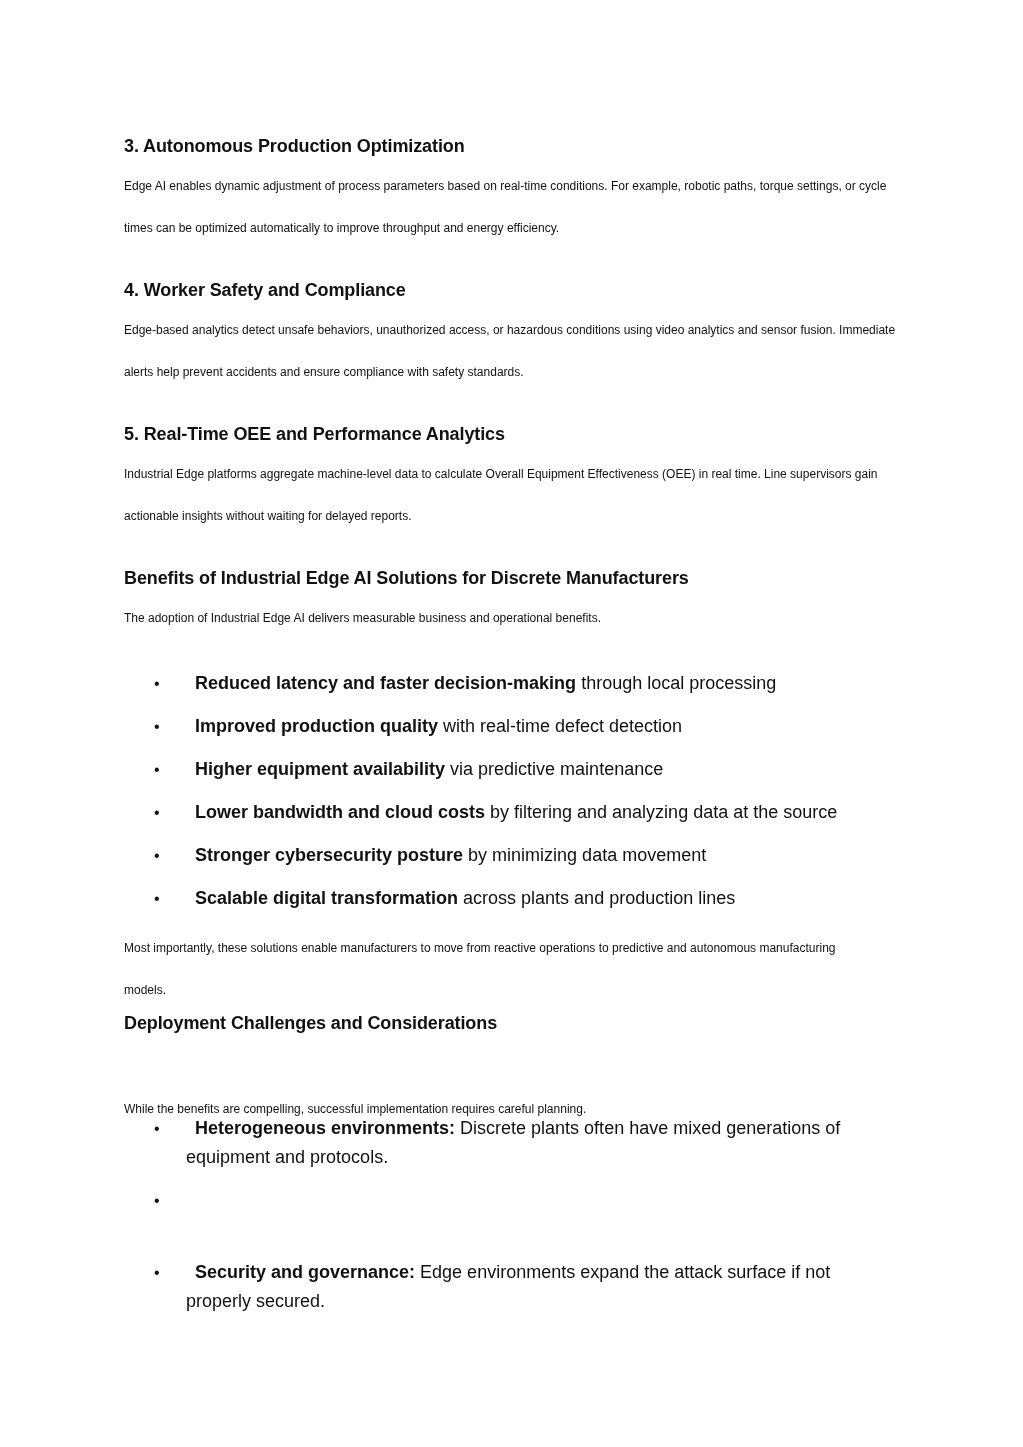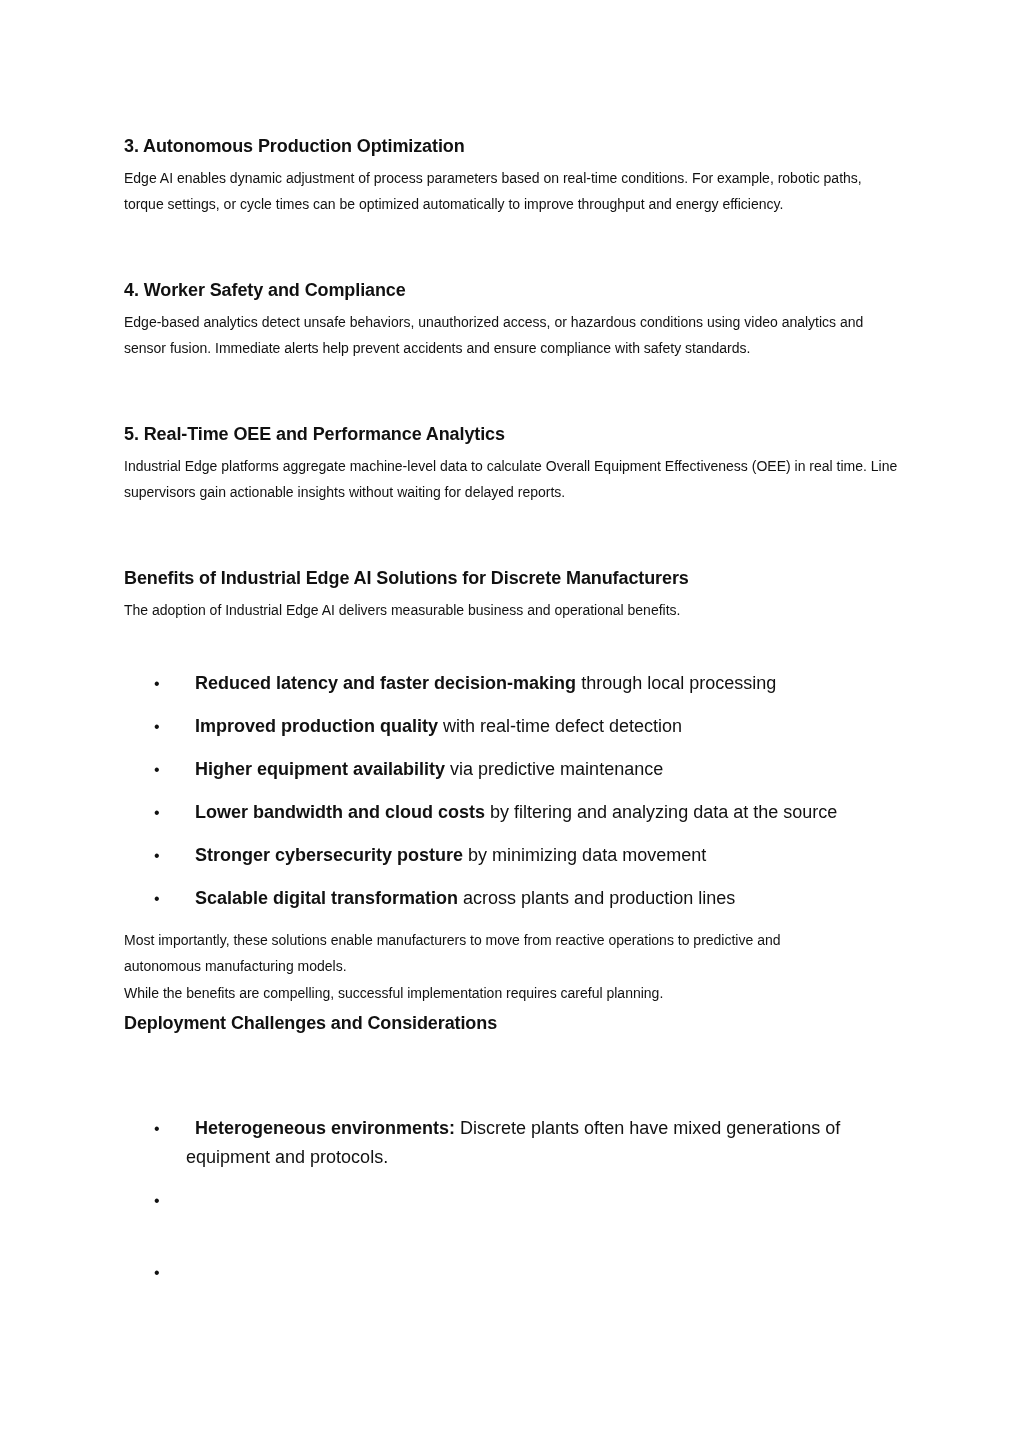--- a/index.html
+++ b/index.html
@@ -1,20 +1,20 @@
 <!DOCTYPE html>
 <html><head>
 <meta charset="utf-8">
 <style>
   html, body { margin: 0; padding: 0; background: #ffffff; }
   body { width: 1023px; height: 1447px; position: relative; overflow: hidden;
          font-family: "Liberation Sans", "DejaVu Sans", sans-serif; color: #111111; }
   .page { position: absolute; left: 124px; top: 0; width: 780px; }
   .h { position: absolute; left: 0; font-size: 18px; font-weight: bold; letter-spacing: -0.1px; white-space: nowrap; margin-top: 12px; }
-  .p { position: absolute; left: 0; font-size: 14px; line-height: 26px; width: 780px; }
+  .p { position: absolute; left: 0; font-size: 12px; line-height: 42px; width: 780px; }
   .li { position: absolute; left: 0; font-size: 18px; line-height: 29px; width: 780px; }
   .li .bullet { position: absolute; left: 30px; top: 0; font-size: 16px; }
   .li .text { margin-left: 62px; display: block; width: 718px; }
   .li b { font-weight: bold; margin-left: 9px; }
 </style>
 </head>
 <body>
 
 <div class="page">
 
@@ -51,26 +51,27 @@
     <span class="text"><b>Stronger cybersecurity posture</b><span> by minimizing data movement</span></span>
   </div>
   <div class="li" style="top:884px">
     <span class="bullet">•</span>
     <span class="text"><b>Scalable digital transformation</b><span> across plants and production lines</span></span>
   </div>
 
   <div class="p" style="top:927px; width:720px">Most importantly, these solutions enable manufacturers to move from reactive operations to predictive and autonomous manufacturing models.</div>
 
   <div class="h" style="top:1001px">Deployment Challenges and Considerations</div>
-  <div class="p" style="top:980px; width:720px">While the benefits are compelling, successful implementation requires careful planning.</div>
+  <div class="p" style="top:1088px; width:720px">While the benefits are compelling, successful implementation requires careful planning.</div>
 
   <div class="li" style="top:1114px">
     <span class="bullet">•</span>
     <span class="text"><b>Heterogeneous environments:</b><span> Discrete plants often have mixed generations of equipment and protocols.</span></span>
   </div>
   <div class="li" style="top:1186px">
     <span class="bullet">•</span>
   </div>
   <div class="li" style="top:1258px">
     <span class="bullet">•</span>
+    <span class="text" style="width:700px"><b>Security and governance:</b><span> Edge environments expand the attack surface if not properly secured.</span></span>
   </div>
 
 </div>
 
 </body></html>

